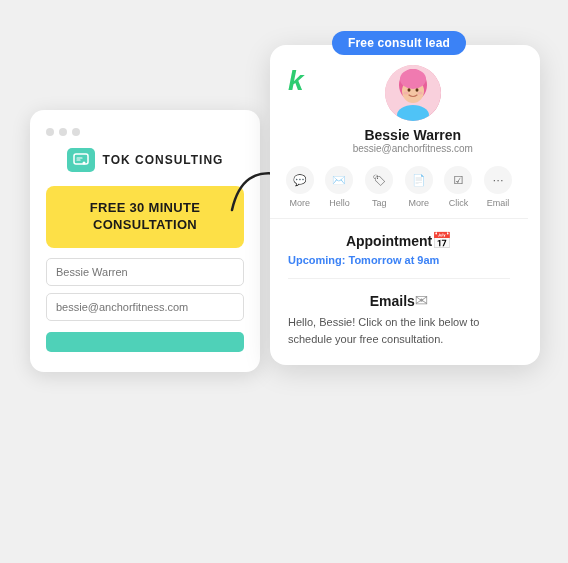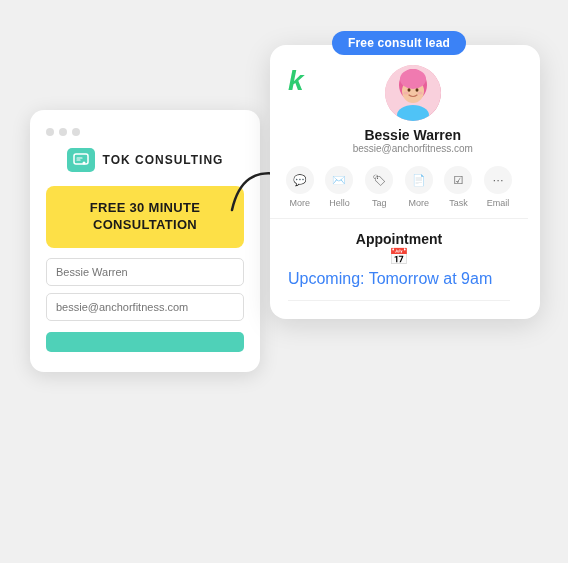--- a/index.html
+++ b/index.html
@@ -217,35 +217,34 @@
       color: #888;
     }
     .crm-section {
       padding: 12px 18px 0;
     }
     .crm-section-header {
       display: flex;
       justify-content: center;
       align-items: center;
       margin-bottom: 4px;
-      flex-direction: column;
     }
     .crm-section-title {
       font-size: 14px;
       font-weight: 700;
       color: #1a1a1a;
     }
     .crm-section-icon {
       font-size: 16px;
       color: #999;
     }
     .crm-appt-text {
-      font-size: 16px;
+      font-size: 11px;
       color: #3b82f6;
-      font-weight: 400;
+      font-weight: 700;
     }
     .crm-section-divider {
       height: 1px;
       background: #f0f0f0;
       margin: 12px 18px 0;
     }
     .crm-email-body {
       font-size: 11px;
       color: #555;
       line-height: 1.5;
@@ -332,33 +331,40 @@
       <div class="crm-action-item">
         <div class="crm-action-icon">🏷</div>
         <span class="crm-action-label">Tag</span>
       </div>
       <div class="crm-action-item">
         <div class="crm-action-icon">📄</div>
         <span class="crm-action-label">More</span>
       </div>
       <div class="crm-action-item">
         <div class="crm-action-icon">☑</div>
-        <span class="crm-action-label">Task</span>
+        <span class="crm-action-label">Click</span>
       </div>
       <div class="crm-action-item">
         <div class="crm-action-icon">···</div>
         <span class="crm-action-label">Email</span>
       </div>
     </div>
 
     <div class="crm-section">
       <div class="crm-section-header">
         <span class="crm-section-title">Appointment</span>
         <span class="crm-section-icon">📅</span>
       </div>
       <div class="crm-appt-text">Upcoming: Tomorrow at 9am</div>
     </div>
 
     <div class="crm-section-divider"></div>
 
+    <div class="crm-section">
+      <div class="crm-section-header">
+        <span class="crm-section-title">Emails</span>
+        <span class="crm-section-icon">✉</span>
+      </div>
+      <div class="crm-email-body">Hello, Bessie! Click on the link below to schedule your free consultation.</div>
+    </div>
   </div>
 
 </div>
 
 </body></html>

